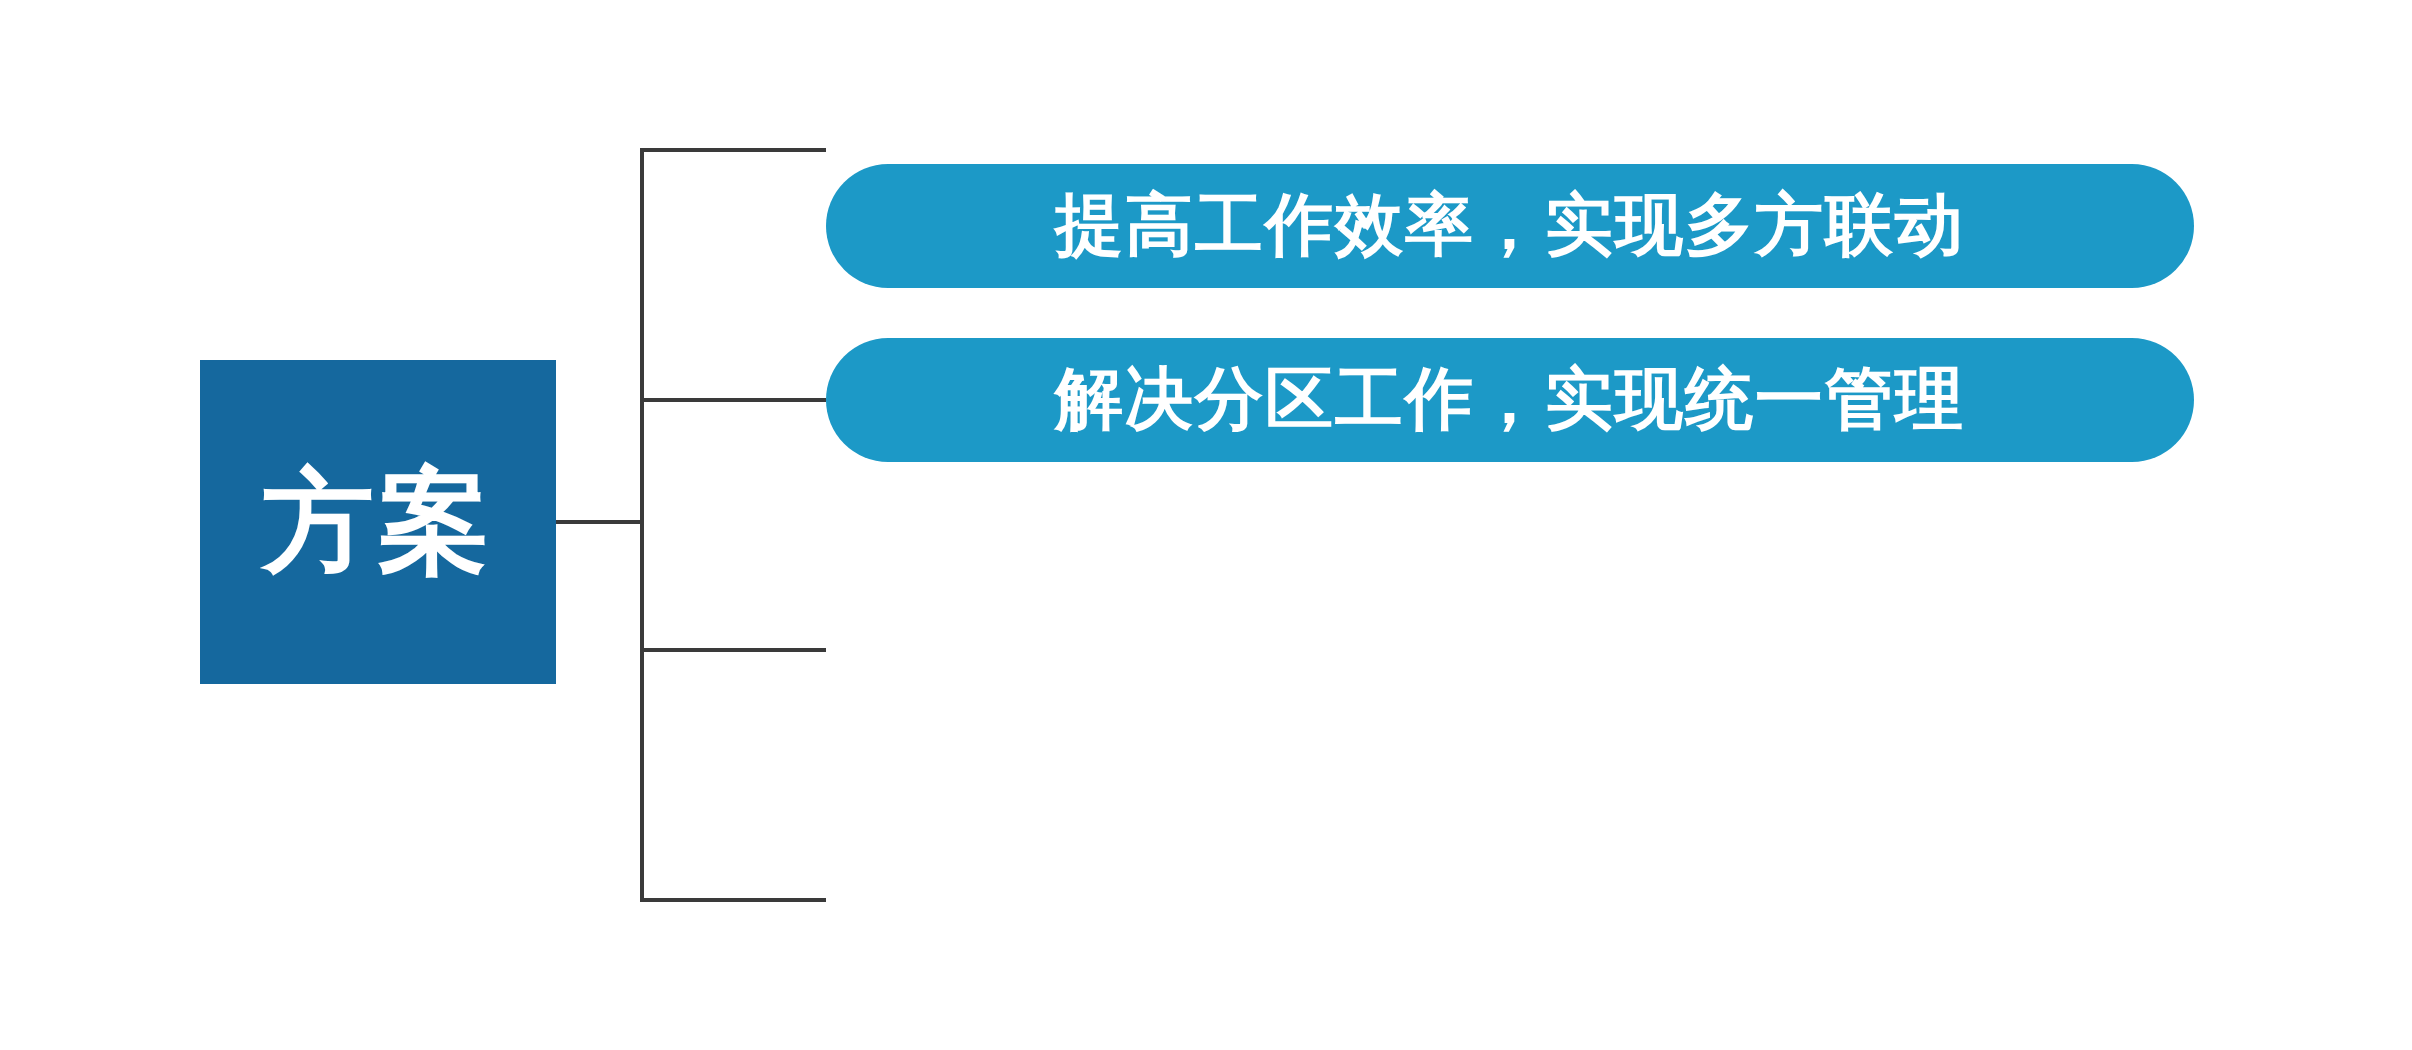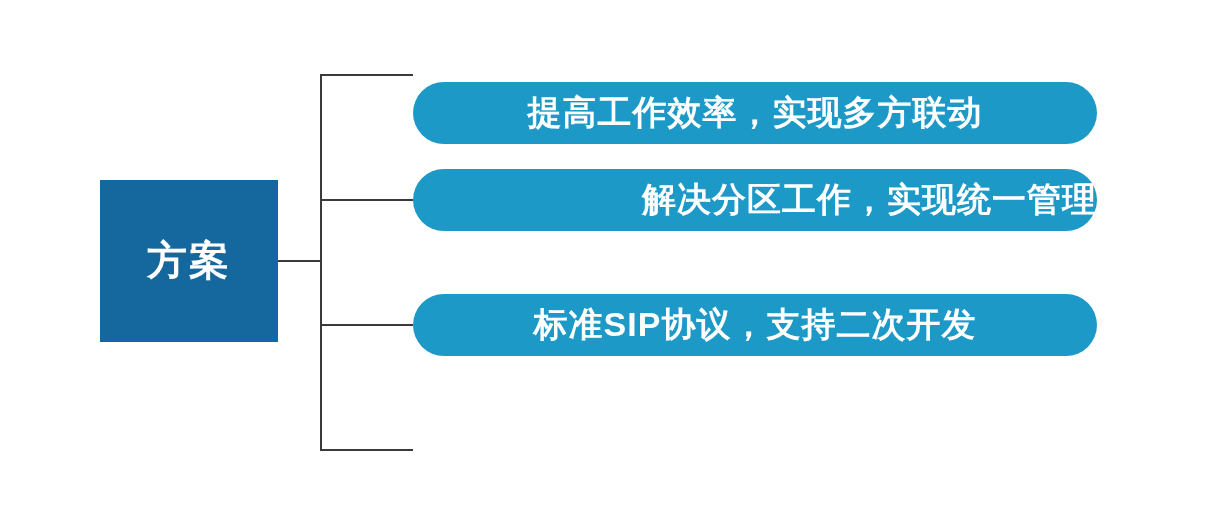--- a/index.html
+++ b/index.html
@@ -20,21 +20,21 @@
     left: 100px;
     top: 180px;
     width: 178px;
     height: 162px;
     background: var(--root-bg, #15689E);
     color: var(--text, #ffffff);
     display: flex;
     flex-direction: column;
     align-items: center;
     justify-content: center;
-    font-size: 40px;
+    font-size: 56px;
     font-weight: bold;
     line-height: 1.18;
     letter-spacing: 2px;
   }
   .pill {
     position: absolute;
     left: 413px;
     width: 684px;
     height: 62px;
     background: var(--pill-bg, #1C99C7);
@@ -42,21 +42,21 @@
     color: var(--text, #ffffff);
     display: flex;
     align-items: center;
     justify-content: center;
     font-size: 34px;
     font-weight: bold;
     letter-spacing: 1px;
     white-space: nowrap;
   }
   .pill-1 { top: 36px; margin-top: 46px; }
-  .pill-2 { top: 169px; justify-content: flex-end; }
+  .pill-2 { top: 169px; }
   .pill-3 { top: 294px; }
   .pill-4 { top: 419px; }
   .line {
     position: absolute;
     background: var(--line, #3a3a3a);
   }
   .line-root {
     left: 278px;
     top: 260px;
     width: 43px;
@@ -95,18 +95,15 @@
   <div class="line line-branch line-branch-4"></div>
 
   <div class="pill pill-1">
     <span>提高工作效率，实现多方联动</span>
   </div>
 
   <div class="pill pill-2">
     <span>解决分区工作，实现统一管理</span>
   </div>
 
-  <div class="pill pill-3">
-    <span>标准SIP协议，支持二次开发</span>
-  </div>
 
 
 </div>
 
 </body></html>

